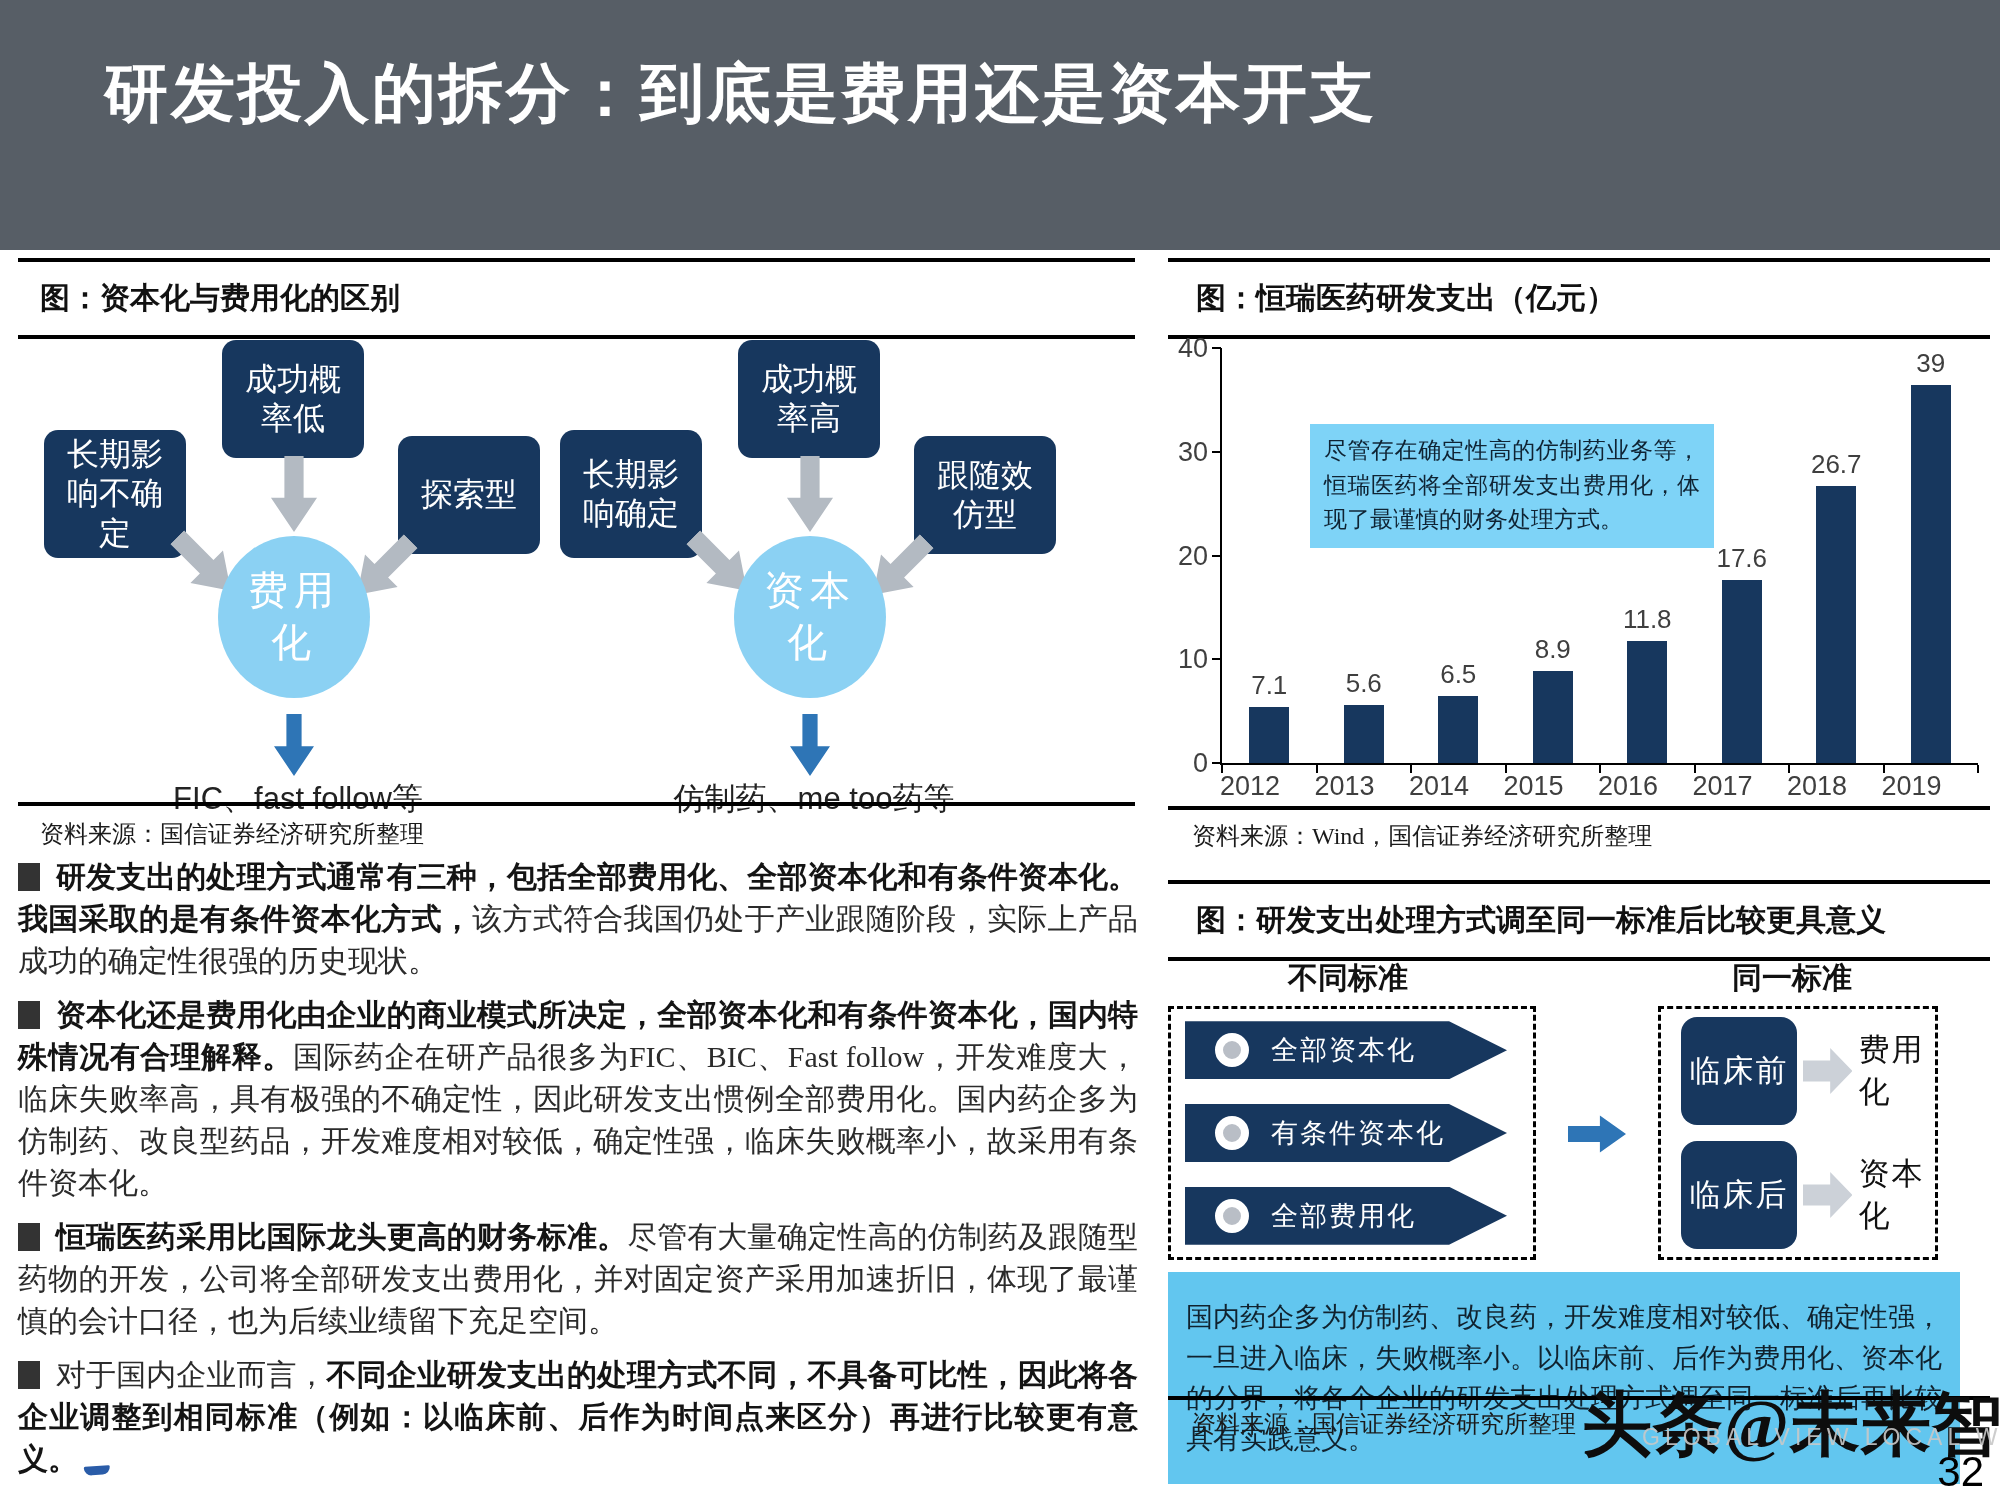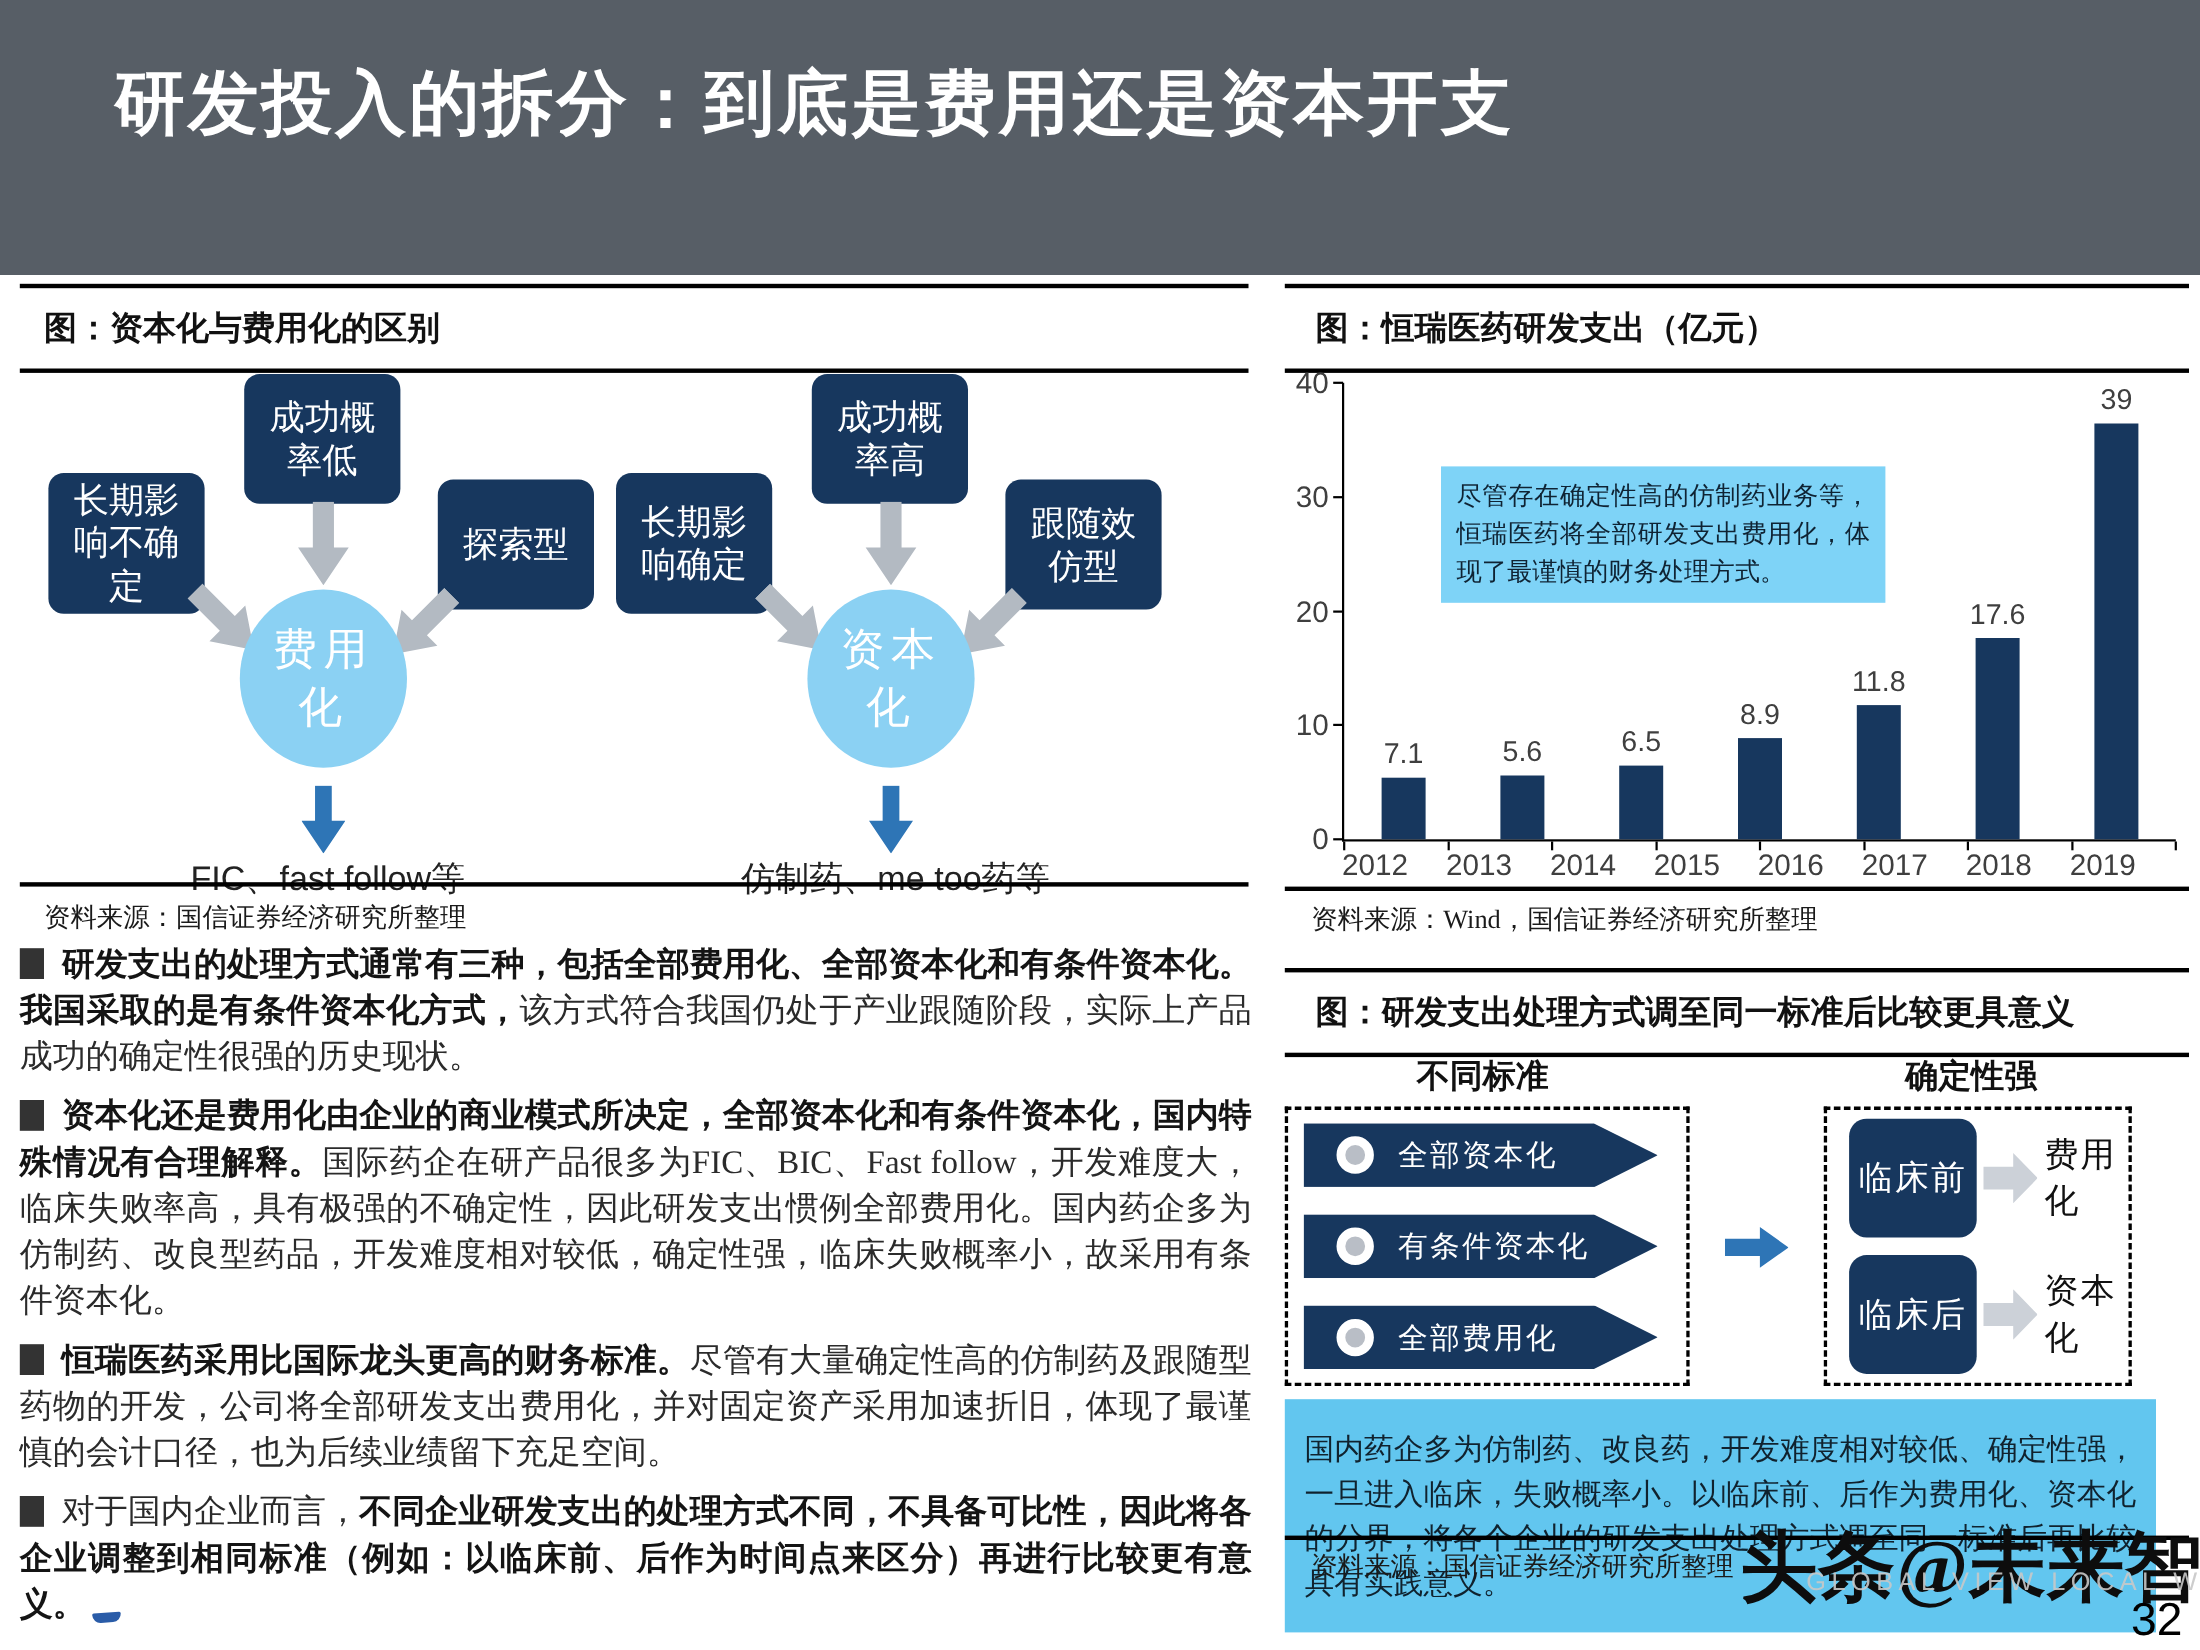--- a/index.html
+++ b/index.html
@@ -184,20 +184,24 @@
             <div class="bar-val">8.9</div>
             <div class="bar" style="height: 92.3375px; background: rgb(23, 55, 94);"></div>
           </div>
           <div class="bar-col">
             <div class="bar-val">11.8</div>
             <div class="bar" style="height: 122.425px; background: rgb(23, 55, 94);"></div>
           </div>
           <div class="bar-col">
             <div class="bar-val">17.6</div>
             <div class="bar" style="height: 182.6px; background: rgb(23, 55, 94);"></div>
+          </div>
+          <div class="bar-col">
+            <div class="bar-val">26.7</div>
+            <div class="bar" style="height: 277.012px; background: rgb(23, 55, 94);"></div>
           </div>
           <div class="bar-col">
             <div class="bar-val">39</div>
             <div class="bar" style="height: 404.625px; background: rgb(23, 55, 94);"></div>
           </div>
         </div>
     <div class="xtick-mark" style="left: calc(0% - 1px);"></div>
         <div class="xtick-mark" style="left: calc(12.5% - 1px);"></div>
         <div class="xtick-mark" style="left: calc(25% - 1px);"></div>
         <div class="xtick-mark" style="left: calc(37.5% - 1px);"></div>
@@ -231,21 +235,21 @@
     </div>
 
   <div class="rule" style="left:1168px;top:806px;width:822px;"></div>
   <div class="source" style="left:1192px;top:820px;">资料来源：Wind，国信证券经济研究所整理</div>
 
   <div class="panel-head" style="left:1168px;top:880px;width:822px;">
     <div class="ph-title" style="padding-left:28px;">图：研发支出处理方式调至同一标准后比较更具意义</div>
   </div>
 
   <div class="std-col-head" style="left:1288px;top:958px;">不同标准</div>
-  <div class="std-col-head" style="left:1732px;top:958px;">确定性强</div>
+  <div class="std-col-head" style="left:1732px;top:958px;">同一标准</div>
 
   <div class="dash-box" style="left:1168px;top:1006px;width:368px;height:254px;">
     <div class="pennant">
       <span class="ring"></span>
       <span class="p-label">全部资本化</span>
     </div>
     <div class="pennant">
       <span class="ring"></span>
       <span class="p-label">有条件资本化</span>
     </div>

